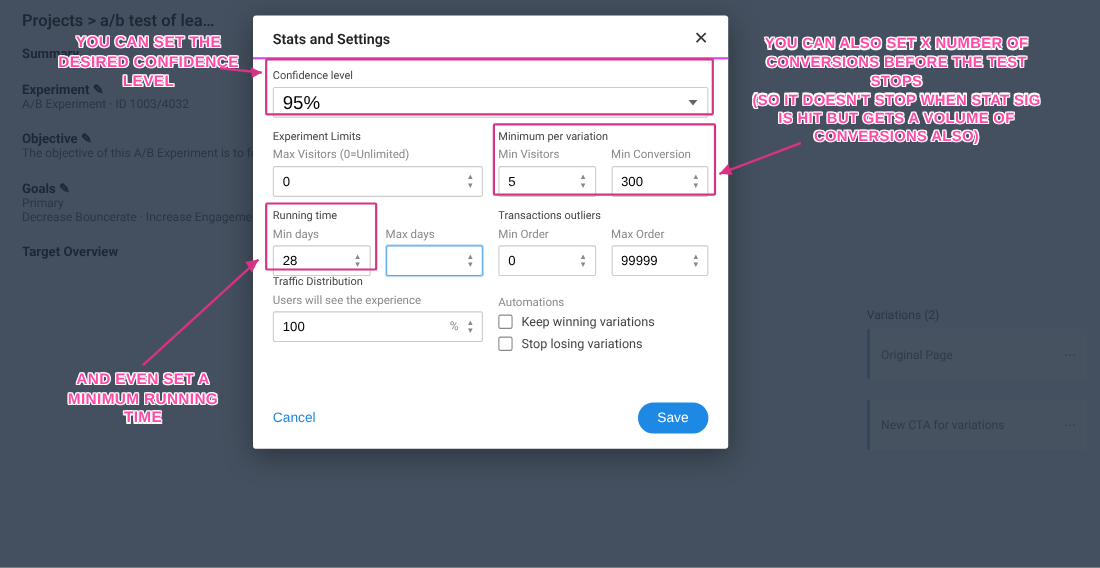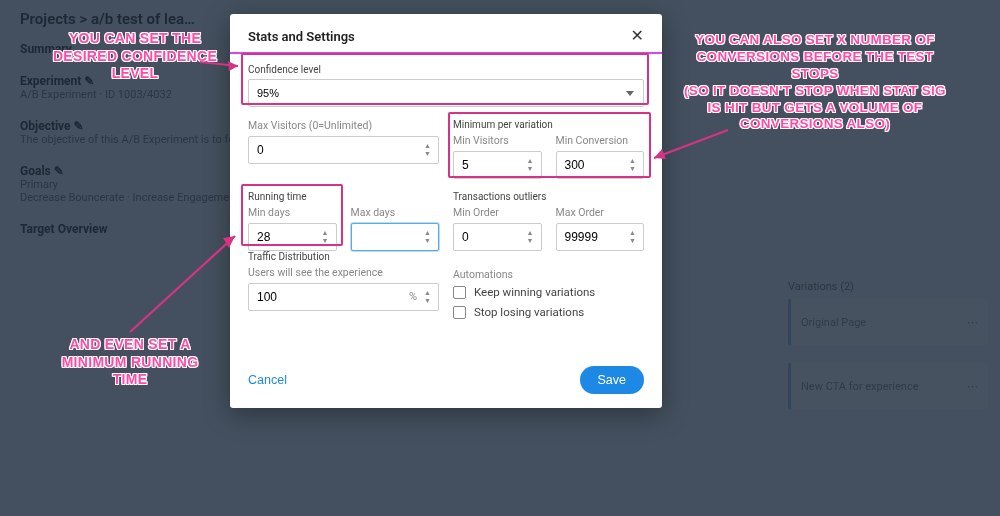--- a/index.html
+++ b/index.html
@@ -68,21 +68,21 @@
     flex: 1;
     overflow: hidden;
   }
   .section-label { font-size: 10px; color:#444; margin-bottom:4px; }
   .sub-label { font-size: 10.5px; color:#888; margin-bottom:4px; }
 
   .select {
     width:100%; height:28px;
     border:1px solid #ccc; border-radius:2px;
     background:#fff;
-    font-size:11px;
+    font-size:17px;
     padding:0 8px;
     appearance:none;
     position:relative;
   }
   .select-wrap { position:relative; }
   .select-wrap::after {
     content:""; position:absolute; right:10px; top:12px;
     border-left:4px solid transparent; border-right:4px solid transparent;
     border-top:5px solid #666;
     pointer-events:none;
@@ -177,21 +177,21 @@
       <div class="bg-label">Target Overview</div>
     </div>
   </div>
   <div class="bg-side-cards">
     <div class="bg-sub" style="margin-bottom:6px;">Variations (2)</div>
     <div class="bg-card">
         <span>Original Page</span>
         <span>⋯</span>
       </div>
     <div class="bg-card">
-        <span>New CTA for experience</span>
+        <span>New CTA for variations</span>
         <span>⋯</span>
       </div>
   </div>
 </div>
 <div class="overlay"></div>
 
 <div class="modal">
   <div class="modal-header">
     <div class="modal-title">Stats and Settings</div>
     <button class="close-btn">
@@ -202,20 +202,21 @@
 
     <div class="section-label">Confidence level</div>
     <div class="select-wrap" style="margin-bottom:12px;">
       <select class="select">
         <option>95%</option>
       </select>
     </div>
 
     <div class="row" style="margin-bottom:12px;">
       <div class="col">
+        <div class="section-label">Experiment Limits</div>
         <div class="sub-label">Max Visitors (0=Unlimited)</div>
         <div class="num-wrap">
           <input class="num-input" value="0" style="">
           <span class="spin"></span>
         </div>
       </div>
       <div class="col">
         <div class="section-label">Minimum per variation</div>
         <div class="row">
           <div class="col">

